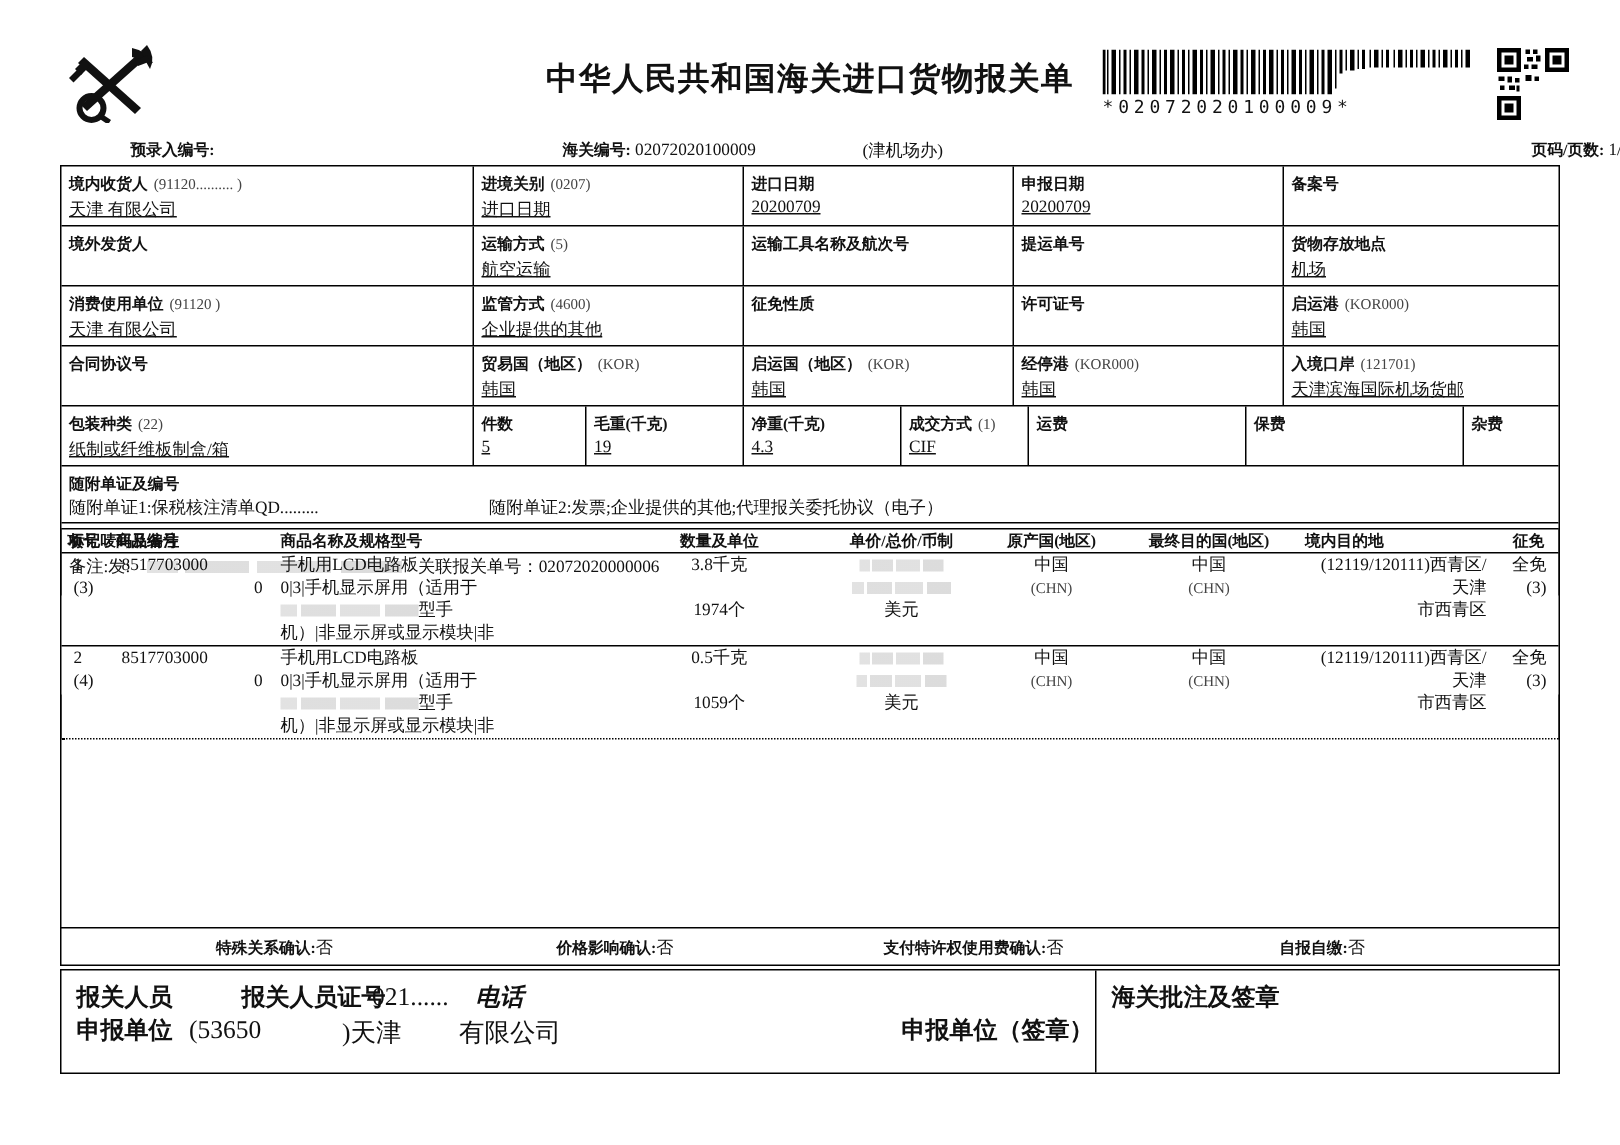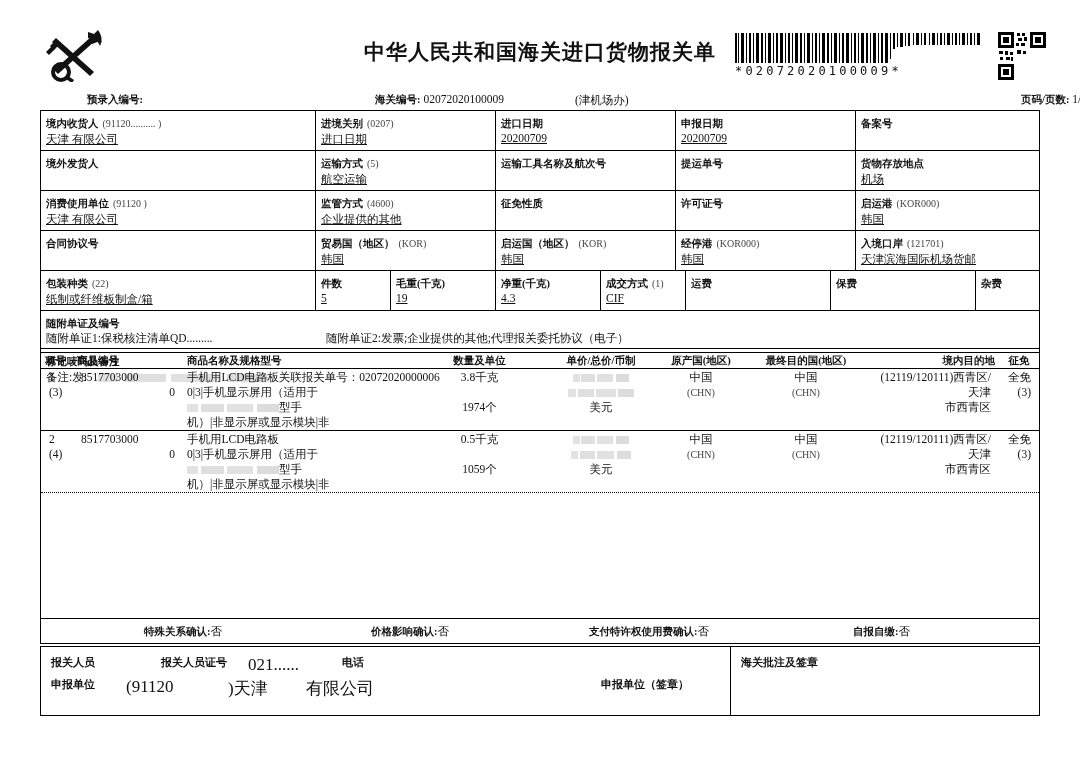--- a/index.html
+++ b/index.html
@@ -102,21 +102,21 @@
   .g-no { width:32px; }
   .g-code { width:110px; }
   .g-name { width:230px; }
   .g-qty { width:133px; text-align:center; }
   .g-price { width:110px; text-align:center; }
   .g-origin { width:90px; text-align:center; }
   .g-dest { width:120px; text-align:center; }
   .g-inland { width:133px; text-align:right; }
   .g-tax { width:42px; text-align:right; flex:1; }
   .ghead .g-qty { text-align:center; }
-  .ghead .g-inland { text-align:right; }
+  .ghead .g-inland { text-align:left; }
   .ghead .g-tax { text-align:center; }
 
   .grow {
     display:flex; border-bottom:1px solid #000; font-size:11.5px;
     min-height:46px; padding-top:1px;
   }
   .grow.last { border-bottom:1.4px dotted #000; }
   .gl { line-height:15px; }
   .spec { font-size:11.5px; line-height:15px; }
   .blank-area {
@@ -134,21 +134,21 @@
   .confirm .k { font-weight:bold; }
   .confirm .v { font-weight:normal; font-size:11.5px; }
   .ci1 { left:103px; } .ci2 { left:330px; } .ci3 { left:548px; } .ci4 { left:812px; }
 
   .footer {
     position:absolute; left:40px; top:646px; width:1000px; height:70px;
     border:1.6px solid #000; display:flex;
   }
   .fleft { width:690px; border-right:1.6px solid #000; position:relative; }
   .fright { flex:1; position:relative; }
-  .f-lbl { position:absolute; font-size:11px; font-weight:bold; }
+  .f-lbl { position:absolute; font-size:16px; font-weight:bold; }
   .f-val { position:absolute; font-size:17px;padding-left:12px; }
 </style>
 </head>
 <body>
 
 <div class="page">
 
   <div class="header">
 
     <div class="logo">
@@ -572,24 +572,24 @@
     <span class="ci ci4">
       <span class="k">自报自缴:</span><span class="v">否</span>
     </span>
   </div>
 
   <div class="footer">
     <div class="fleft">
       <span class="f-lbl" style="left:10px;top:8px;">报关人员</span>
       <span class="f-lbl" style="left:120px;top:8px;">报关人员证号</span>
       <span class="f-val" style="left:195px;top:8px;">021......</span>
-      <span class="f-lbl" style="left:301px;top:8px;">电话</span>
+      <span class="f-lbl" style="left:276px;top:8px;font-style:italic;">电话</span>
 
       <span class="f-lbl" style="left:10px;top:30px;">申报单位</span>
-      <span class="f-val" style="left:73px;top:30px;">(91120</span>
+      <span class="f-val" style="left:73px;top:30px;">(53650</span>
       <span class="f-val" style="left:175px;top:30px;">)天津</span>
       <span class="f-val" style="left:253px;top:30px;">有限公司</span>
       <span class="f-lbl" style="left:560px;top:30px;">申报单位（签章）</span>
     </div>
     <div class="fright">
       <span class="f-lbl" style="left:10px;top:8px;">海关批注及签章</span>
     </div>
   </div>
 
 </div>

